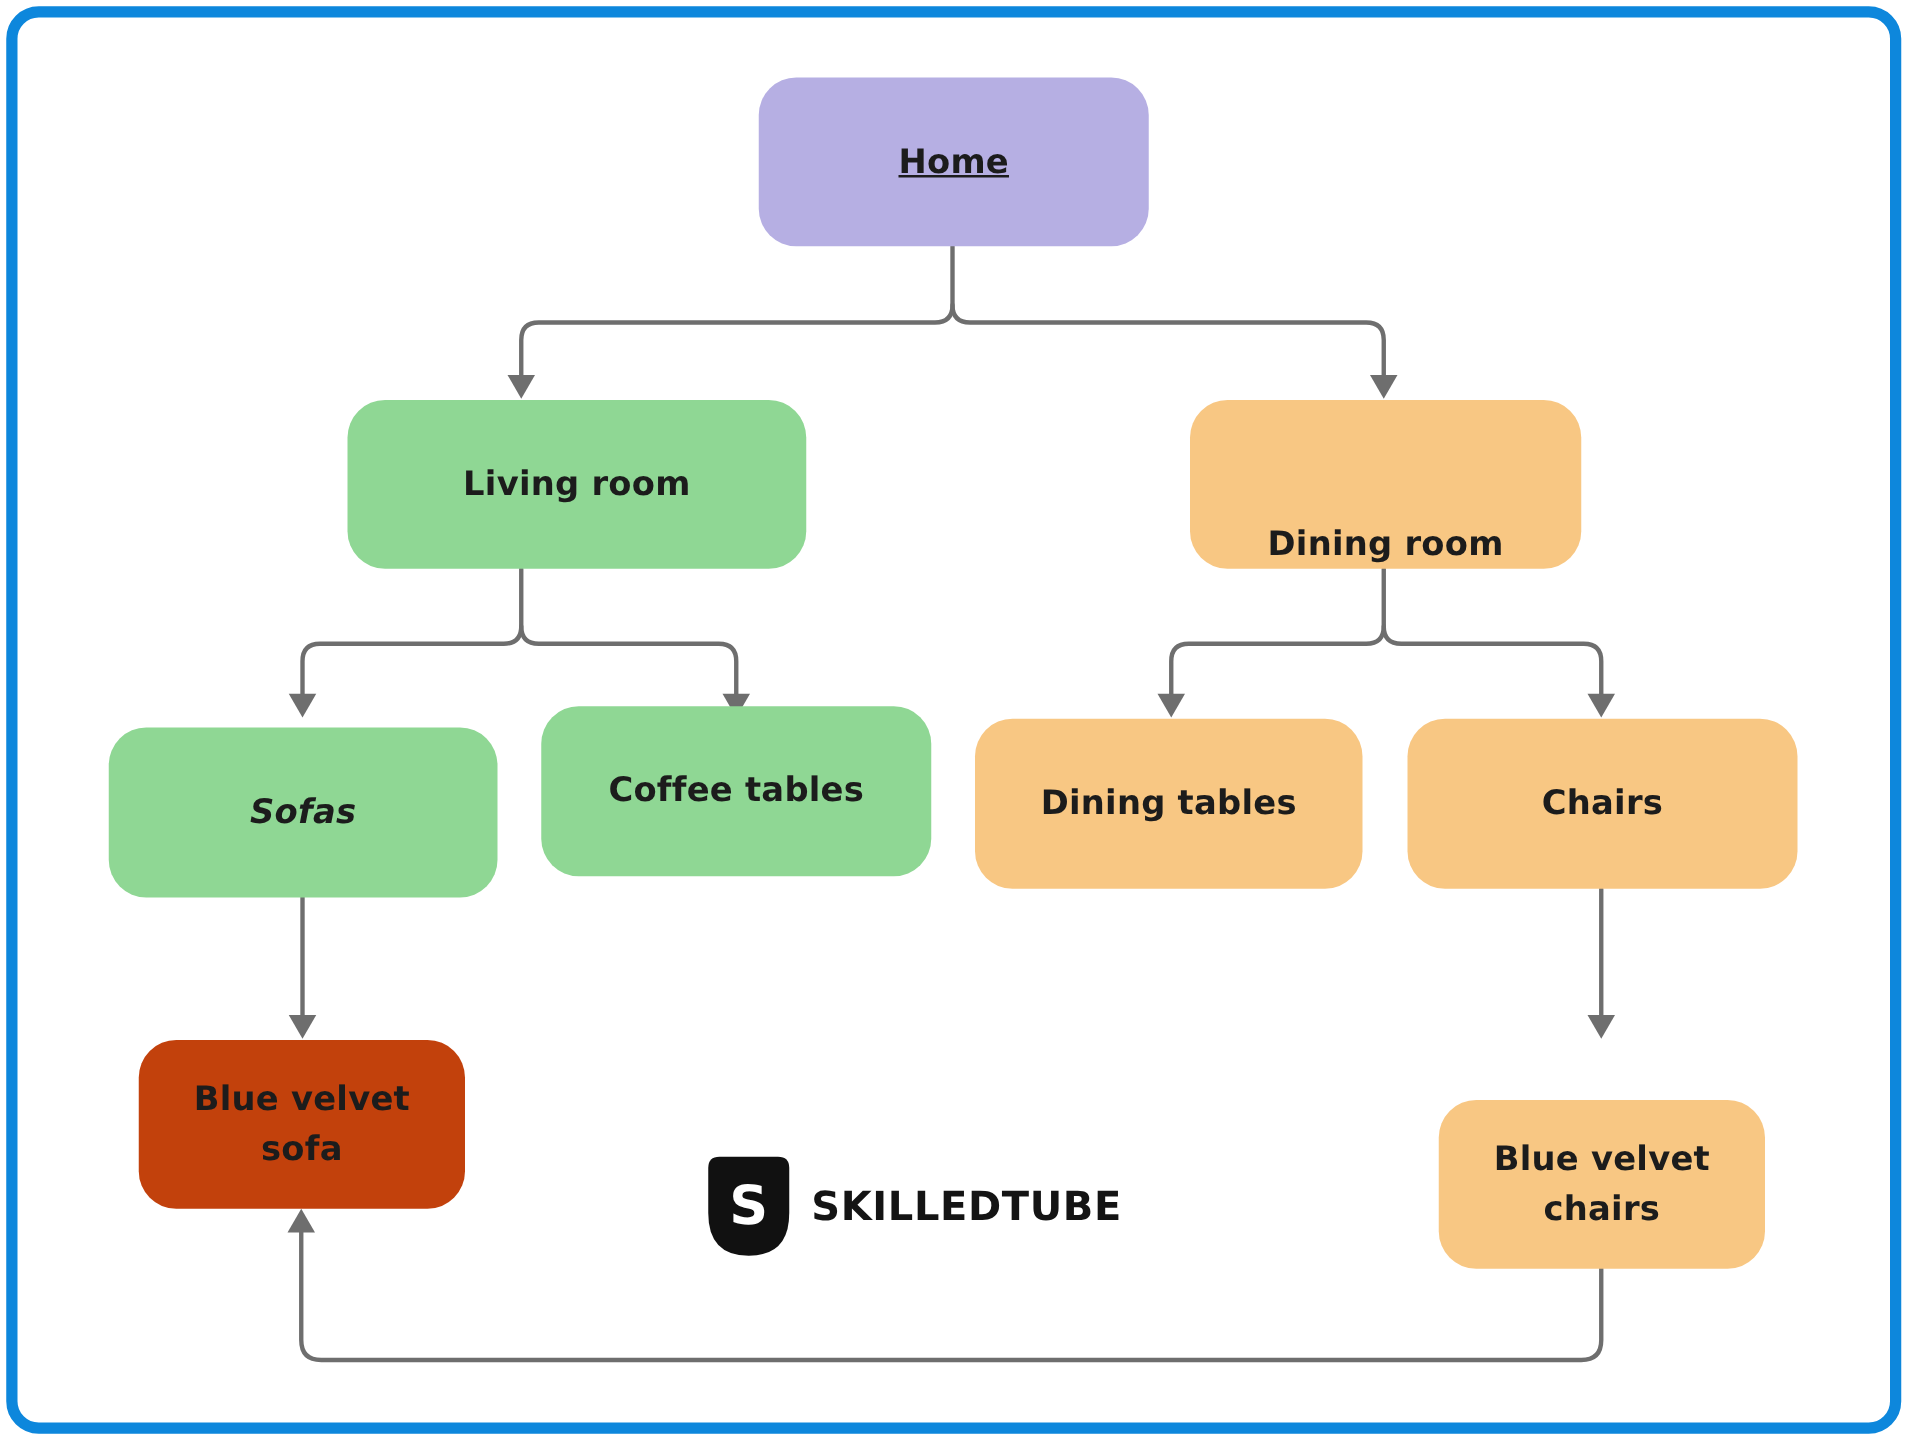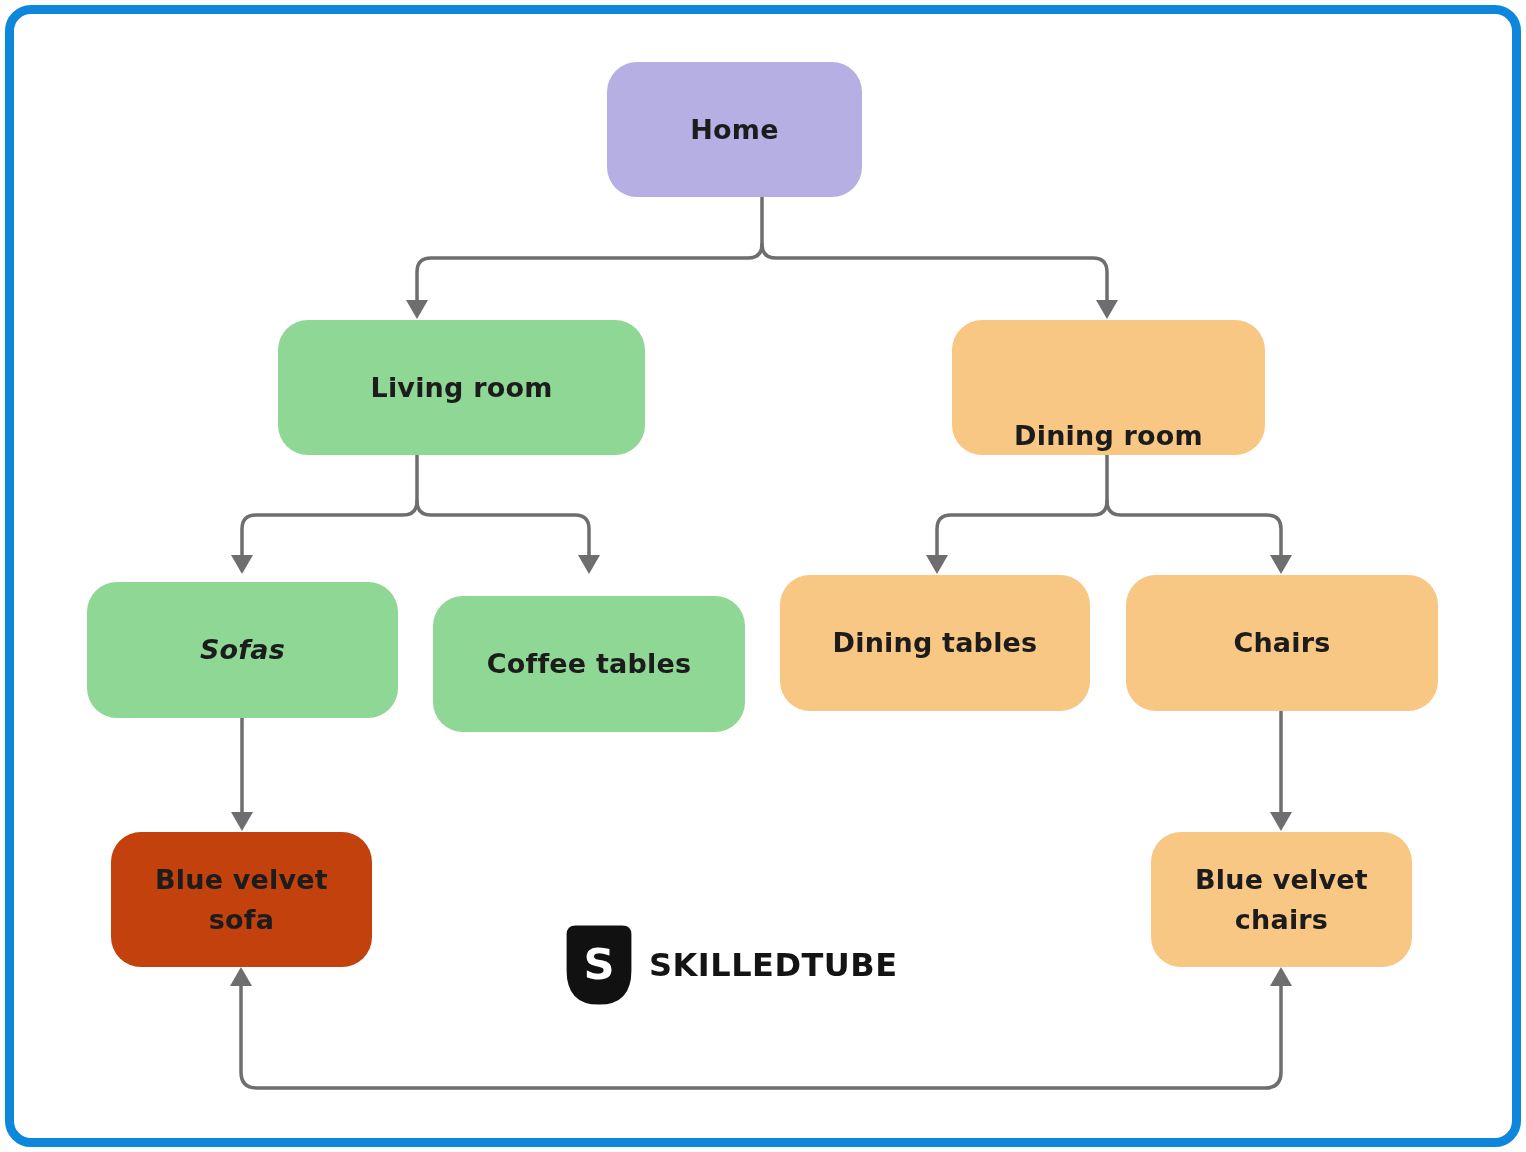--- a/index.html
+++ b/index.html
@@ -37,25 +37,25 @@
     text-align: center;
     border-radius: 30px;
     font-weight: 700;
     font-size: 27px;
     line-height: 1.45;
     color: #1c1c1c;
     letter-spacing: 0.2px;
     padding: 0 22px;
   }
 
-  .node-home              { left: 607px;  top: 62px;  width: 255px; height: 135px; }
+  .node-home              { left: 607px;  top: 62px;  width: 312px; height: 135px; text-decoration: underline; }
   .node-living-room       { left: 278px;  top: 320px; width: 367px; height: 135px; }
   .node-dining-room       { left: 952px;  top: 320px; width: 313px; height: 135px; align-items: flex-end; }
   .node-sofas             { left: 87px;   top: 582px; width: 311px; height: 136px; font-style: italic; }
-  .node-coffee-tables     { left: 433px;  top: 596px; width: 312px; height: 136px; }
+  .node-coffee-tables     { left: 433px;  top: 565px; width: 312px; height: 136px; }
   .node-dining-tables     { left: 780px;  top: 575px; width: 310px; height: 136px; }
   .node-chairs            { left: 1126px; top: 575px; width: 312px; height: 136px; }
   .node-blue-velvet-sofa  { left: 111px;  top: 832px; width: 261px; height: 135px; }
   .node-blue-velvet-chairs{ left: 1151px; top: 832px; width: 261px; height: 135px; }
 
   .logo {
     position: absolute;
     left: 563px;
     top: 920px;
     display: flex;
@@ -127,21 +127,21 @@
   </div>
 
   <div class="node node-chairs" style="background-color: rgb(248, 199, 131);">
     <span>Chairs</span>
   </div>
 
   <div class="node node-blue-velvet-sofa" style="background-color: #c2410c;">
     <span>Blue velvet sofa</span>
   </div>
 
-  <div class="node node-blue-velvet-chairs" style="background-color: rgb(248, 199, 131);">
+  <div class="node node-blue-velvet-chairs" style="background-color: rgb(248, 199, 131); margin-top: 48px;">
     <span>Blue velvet chairs</span>
   </div>
 
   <div class="logo">
     <svg class="logo-shield" viewBox="0 0 80 96">
       <path d="M4 14 Q4 4 14 4 L66 4 Q76 4 76 14 L76 54 Q76 92 40 92 Q4 92 4 54 Z" style="fill: rgb(17, 17, 17);"></path>
       <text x="40" y="64" font-size="48" font-weight="bold" fill="#ffffff" text-anchor="middle" font-family="DejaVu Sans, Liberation Sans, sans-serif">S</text>
     </svg>
     <span class="logo-wordmark" style="color: rgb(20, 20, 20);">SKILLEDTUBE</span>
   </div>

